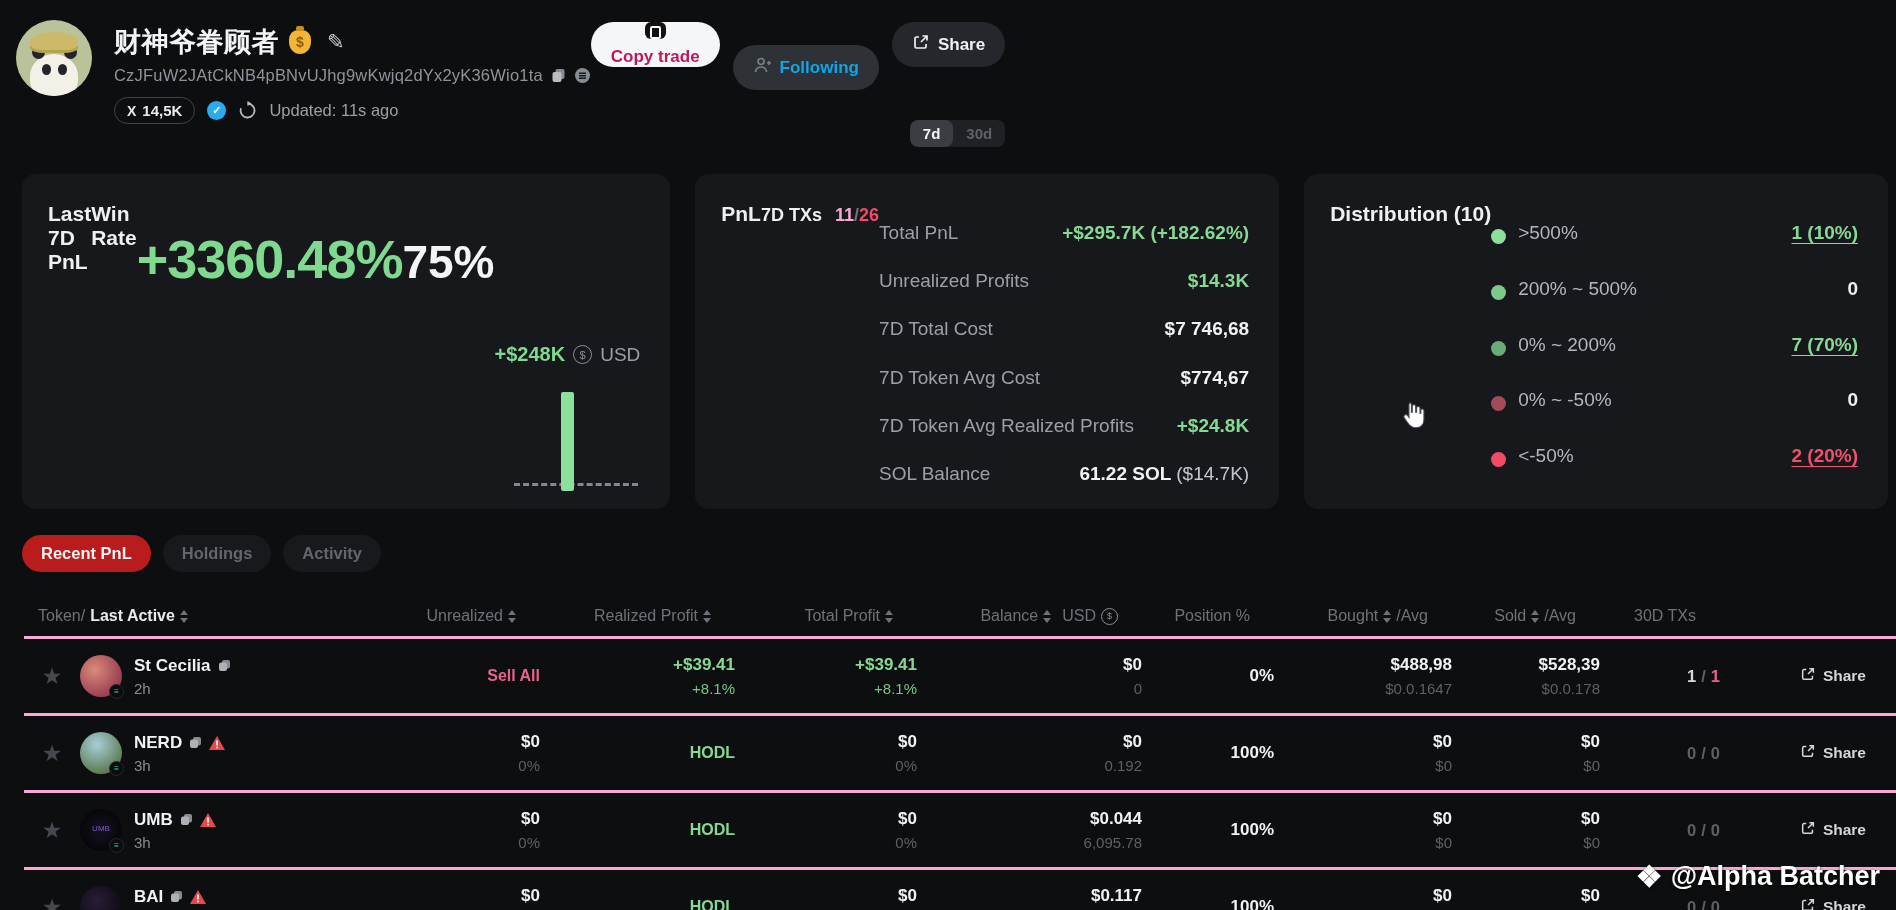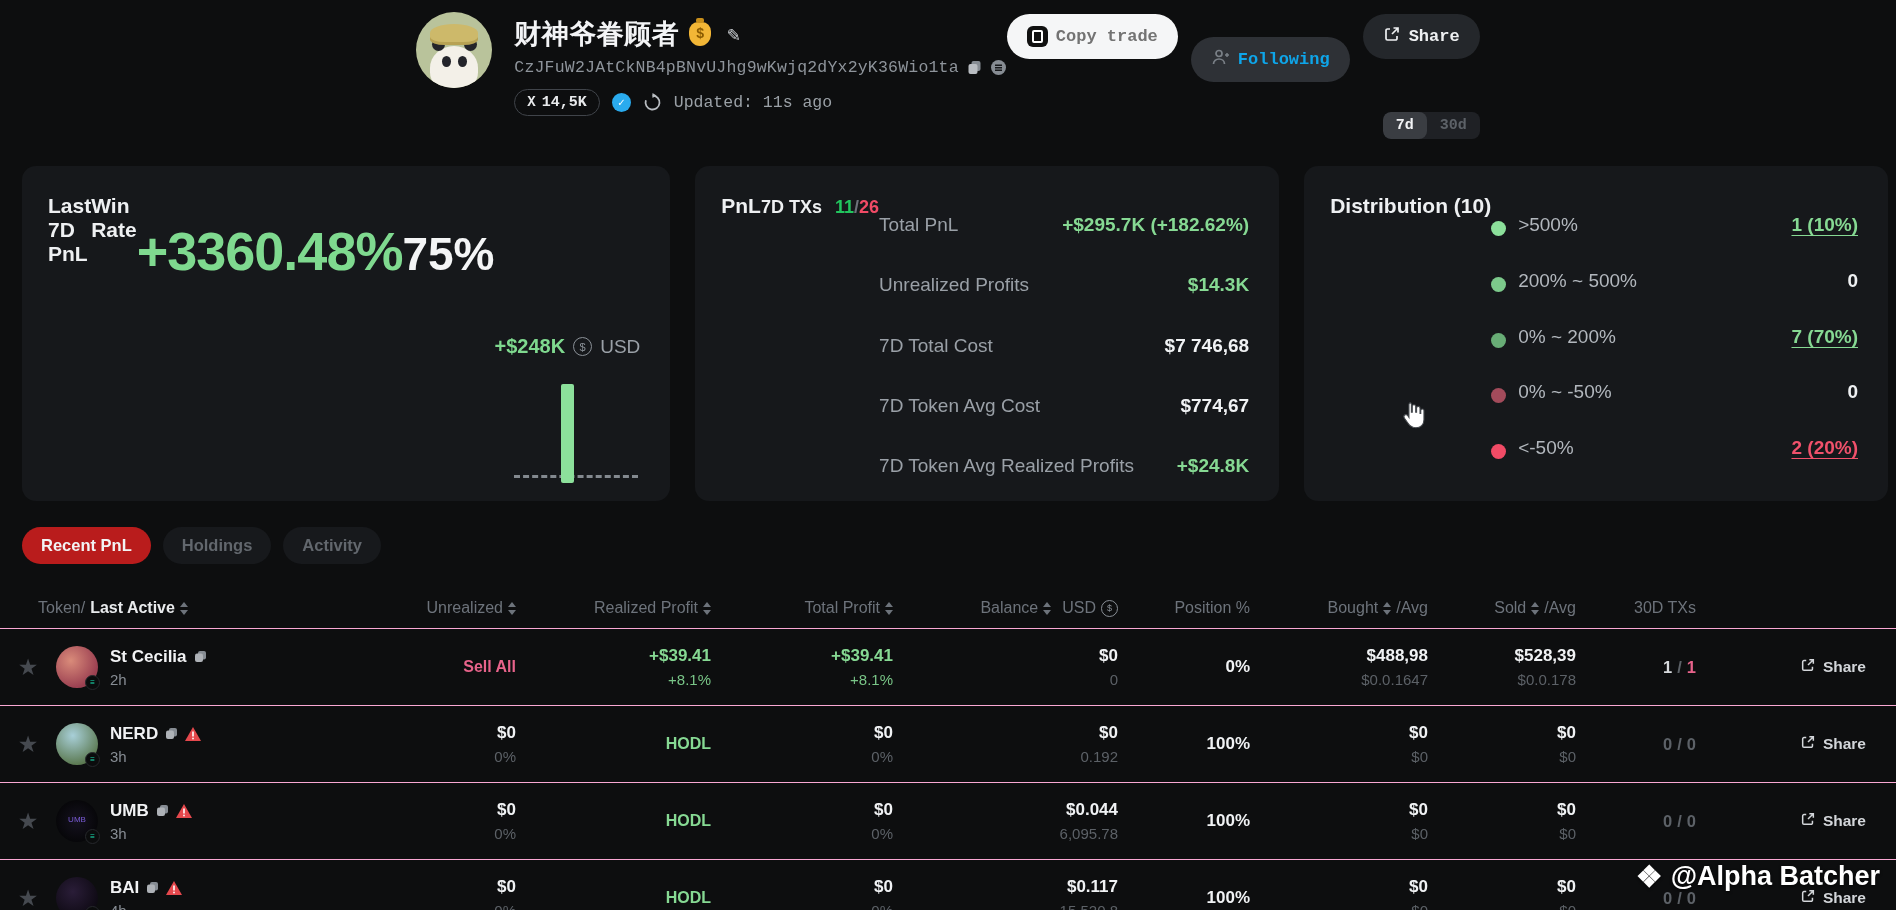--- a/index.html
+++ b/index.html
@@ -1,20 +1,20 @@
 <!DOCTYPE html>
 <html><head>
 <meta charset="utf-8">
 <style>
   * { margin:0; padding:0; box-sizing:border-box; }
   body { background:#000; font-family:"Liberation Sans", sans-serif; }
   .page { position:relative; width:1896px; height:910px; background:#0d0e0f; overflow:hidden; color:#e8eaec; }
 
   
-  .topbar { display:flex; justify-content:center; align-items:flex-start; padding:12px 16px 0 16px;font-family:Liberation Mono, monospace; }
+  .topbar { display:flex; justify-content:flex-start; align-items:flex-start; padding:20px 16px 0 16px; }
   .h-left { display:flex; gap:22px; }
   .avatar { position:relative; width:76px; height:76px; border-radius:50%; background:#b9c39b; overflow:hidden; flex-shrink:0; }
   .panda-body { position:absolute; left:14px; top:34px; width:48px; height:44px; background:#f3f0e8; border-radius:50% 50% 40% 40%; }
   .panda-earl { position:absolute; left:16px; top:26px; width:13px; height:13px; background:#23242a; border-radius:50%; }
   .panda-earr { position:absolute; left:48px; top:26px; width:13px; height:13px; background:#23242a; border-radius:50%; }
   .panda-eyel { position:absolute; left:26px; top:44px; width:9px; height:11px; background:#23242a; border-radius:50%; }
   .panda-eyer { position:absolute; left:42px; top:44px; width:9px; height:11px; background:#23242a; border-radius:50%; }
   .panda-hat { position:absolute; left:14px; top:12px; width:48px; height:18px; background:#cdb96a; border-radius:50% 50% 30% 30%; box-shadow:0 3px 0 #b7a254; }
   .h-info { padding-top:4px; }
   .name-row { display:flex; align-items:center; gap:10px; }
@@ -30,21 +30,21 @@
   .meta-row { display:flex; align-items:center; gap:12px; margin-top:12px; }
   .x-pill { display:inline-flex; align-items:center; gap:6px; border:1px solid #40444a; border-radius:15px; height:27px; padding:0 12px; color:#e8eaec; font-size:15px; font-weight:700; }
   .x-logo::before { content:"X"; font-weight:800; font-size:14px; }
   .verified { width:19px; height:19px; border-radius:50%; display:inline-flex; align-items:center; justify-content:center; }
   .verified::before { content:"✓"; color:#fff; font-size:11px; font-weight:700; }
   .updated { color:#9aa0a6; font-size:16.5px; }
 
   .h-right { display:flex; flex-direction:column; align-items:flex-end; gap:30px; padding-top:2px; }
   .btn-row { display:flex; gap:13px; }
   .btn { display:inline-flex; align-items:center; gap:8px; height:45px; border-radius:23px; padding:0 20px; font-size:17px; font-weight:600; border:none; cursor:pointer; font-family:inherit; }
-  .btn-copytrade { background:#f5f6f7; color:#737373; }
+  .btn-copytrade { background:#f5f6f7; color:#be185d;flex-direction:column; }
   .ct-icon { width:21px; height:21px; background:#111; border-radius:6px; position:relative; }
   .ct-icon::before { content:""; position:absolute; left:5px; top:4px; width:7px; height:9px; border:2px solid #fff; border-radius:2px; }
   .btn-following { background:#2e3136; color:#0ea5e9;margin-top:23px; }
   .btn-share-top { background:#24272b; color:#eef0f2; }
   .range-toggle { display:flex; background:#1f2125; border-radius:8px; overflow:hidden; }
   .range { padding:5px 13px; font-size:15px; font-weight:700; color:#5d6268; }
   .range.active { background:#3a3d42; color:#f3f4f6; border-radius:8px; }
 
   
   .cards { display:flex; gap:25px; margin:27px 8px 0 22px; height:335px; }
@@ -60,21 +60,21 @@
   .coin { width:19px; height:19px; border-radius:50%; border:1.5px solid #8a9097; color:#8a9097; display:inline-flex; align-items:center; justify-content:center; font-size:11px; }
   .coin::before { content:"$"; }
   .usd-unit { color:#9aa0a7; font-size:19px; }
   .mini-chart { position:absolute; right:32px; bottom:18px; width:124px; height:102px; }
   .mini-dash { position:absolute; left:0; right:0; bottom:5px; border-bottom:3px dashed #83898f; }
   .mini-bar { position:absolute; left:47px; bottom:0; width:13px; height:99px; border-radius:2px; }
 
   .c2-top { display:flex; justify-content:space-between; align-items:baseline; }
   .txs-wrap { font-size:18px; font-weight:700; }
   .txs-label { color:#eef0f2; margin-right:8px; }
-  .txs-buys { color:#22c55e; } .txs-sep { color:#6d737b; } .txs-sells { color:#f14b66; }
+  .txs-buys { color:#f9a8d4; } .txs-sep { color:#6d737b; } .txs-sells { color:#f14b66; }
   .stat-rows { display:flex; flex-direction:column; justify-content:space-between; flex:1; margin-top:20px; }
   .stat-row { display:flex; justify-content:space-between; align-items:baseline; }
   .stat-label { color:#9aa0a7; font-size:19px; }
   .stat-val { font-size:19px; font-weight:700; color:#f0f2f4; }
   .stat-val.green { color:#86d993; }
   .stat-val .v2 { color:#c5c9ce; font-weight:400; }
 
   .dist-rows { display:flex; flex-direction:column; justify-content:space-between; flex:1; margin:20px 0 18px; }
   .dist-row { display:flex; justify-content:space-between; align-items:center; }
   .dist-left { display:flex; align-items:flex-end; gap:12px; color:#b2b7bd; font-size:19px; }
@@ -95,21 +95,21 @@
   .thead { margin-top:24px; height:40px; color:#6d737b; font-size:16px; }
   .thead .hc { text-align:right; padding-right:4px; display:flex; justify-content:flex-end; align-items:center; gap:5px; }
   .thead .hc.left { grid-column:1 / 3; justify-content:flex-start; padding-left:38px; }
   .tok-hdr-strong { color:#e8eaec; font-weight:700; }
   .sort { display:inline-flex; flex-direction:column; gap:3px; }
   .sort i { display:block; width:0; height:0; border-left:4px solid transparent; border-right:4px solid transparent; }
   .sort .up { border-bottom:5px solid #6d737b; }
   .sort .dn { border-top:5px solid #6d737b; }
   .coin.small { width:17px; height:17px; font-size:9px; }
 
-  .trow { height:77px; border-top:1px solid #f9a8d4; }
+  .trow { height:77px; border-top:3px solid #f9a8d4;margin-left:24px; }
   .c.starc { display:flex; justify-content:center; }
   .star-icon { color:#45494f; font-size:23px; cursor:pointer; }
   .star-icon::before { content:"★"; }
   .c.token { display:flex; align-items:center; gap:12px; }
   .tok-avatar { position:relative; width:42px; height:42px; border-radius:50%; flex-shrink:0; }
   .av0 { background:radial-gradient(circle at 35% 35%, #d98b7a, #9c4152 70%); }
   .av1 { background:radial-gradient(circle at 40% 30%, #a8cfd8, #5c7a52 75%); }
   .av2 { background:radial-gradient(circle at 50% 50%, #15121f, #060608 75%); }
   .av2::before { content:"UMB"; position:absolute; left:0; right:0; top:15px; text-align:center; font-size:8px; color:#7a5bd6; }
   .av3 { background:radial-gradient(circle at 40% 35%, #2a1d38, #0d0912 75%); }
@@ -269,20 +269,24 @@
           <span class="stat-val">$7 746,68</span>
         </div>
         <div class="stat-row">
           <span class="stat-label">7D Token Avg Cost</span>
           <span class="stat-val">$774,67</span>
         </div>
         <div class="stat-row">
           <span class="stat-label">7D Token Avg Realized Profits</span>
           <span class="stat-val green">+$24.8K</span>
         </div>
+        <div class="stat-row">
+          <span class="stat-label">SOL Balance</span>
+          <span class="stat-val"><span>61.22 SOL</span> <span class="v2">($14.7K)</span></span>
+        </div>
       </div>
     </div>
 
     <div class="card">
       <span class="card-title">Distribution (10)</span>
       <div class="dist-rows">
         <div class="dist-row">
           <span class="dist-left">
               <span class="dot" style="background-color: rgb(140, 224, 155);"></span>
               <span>&gt;500%</span>

